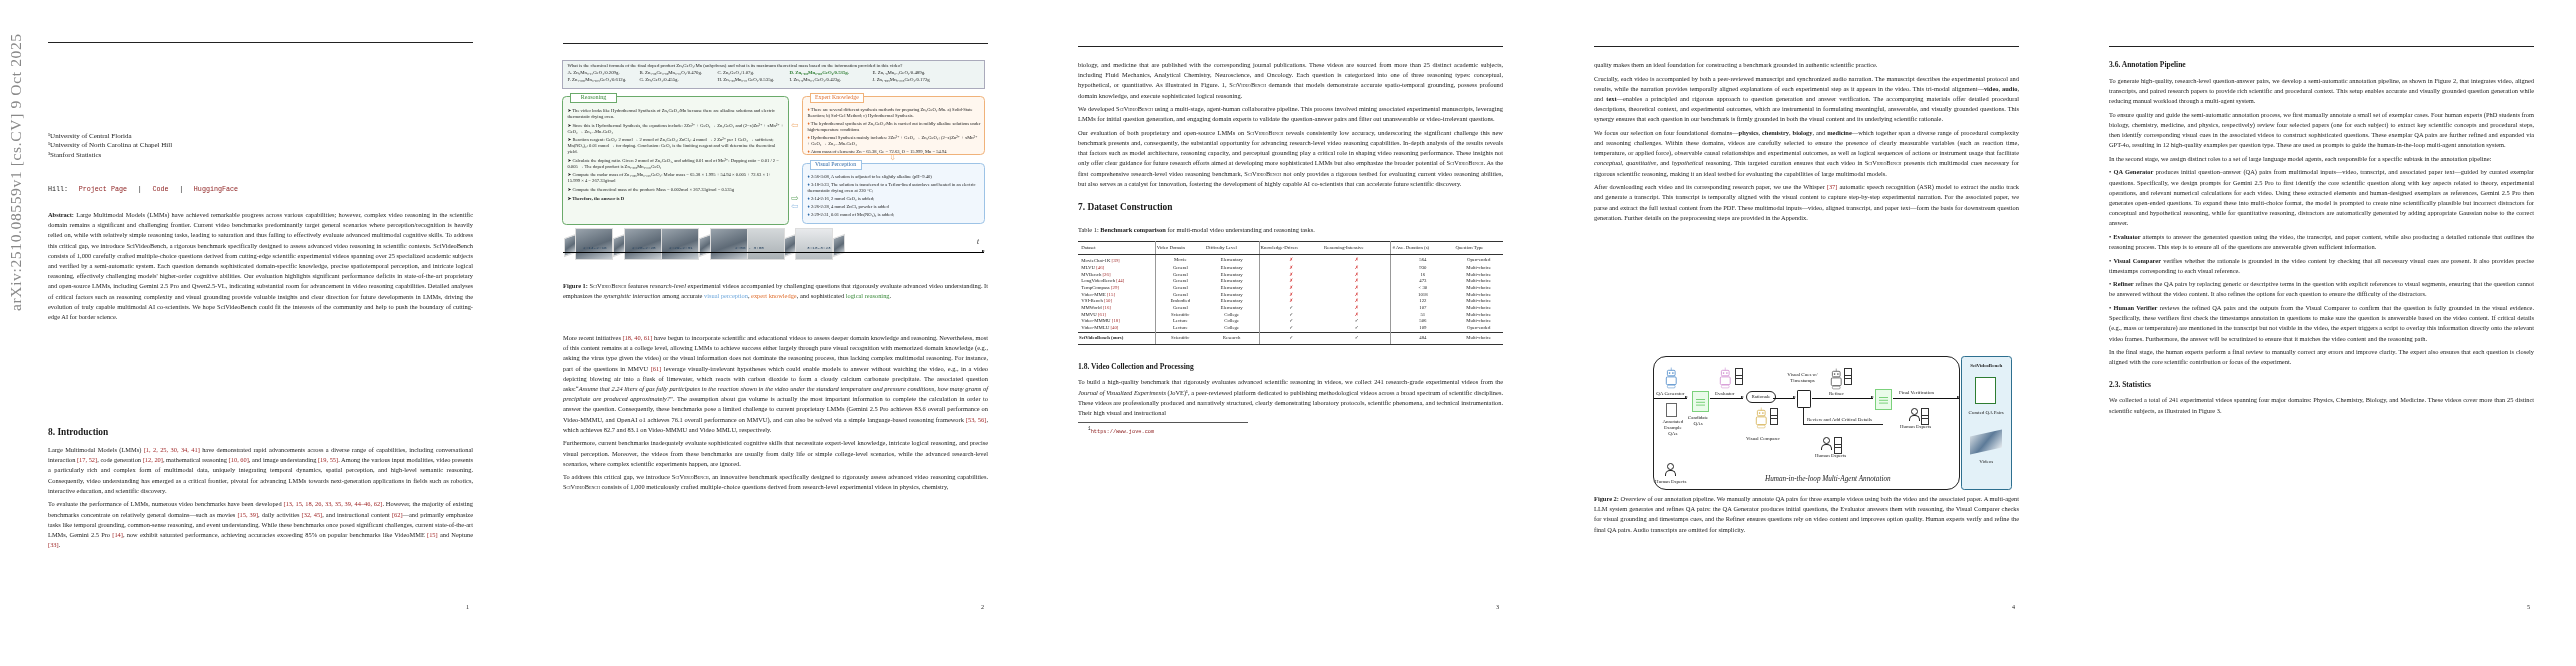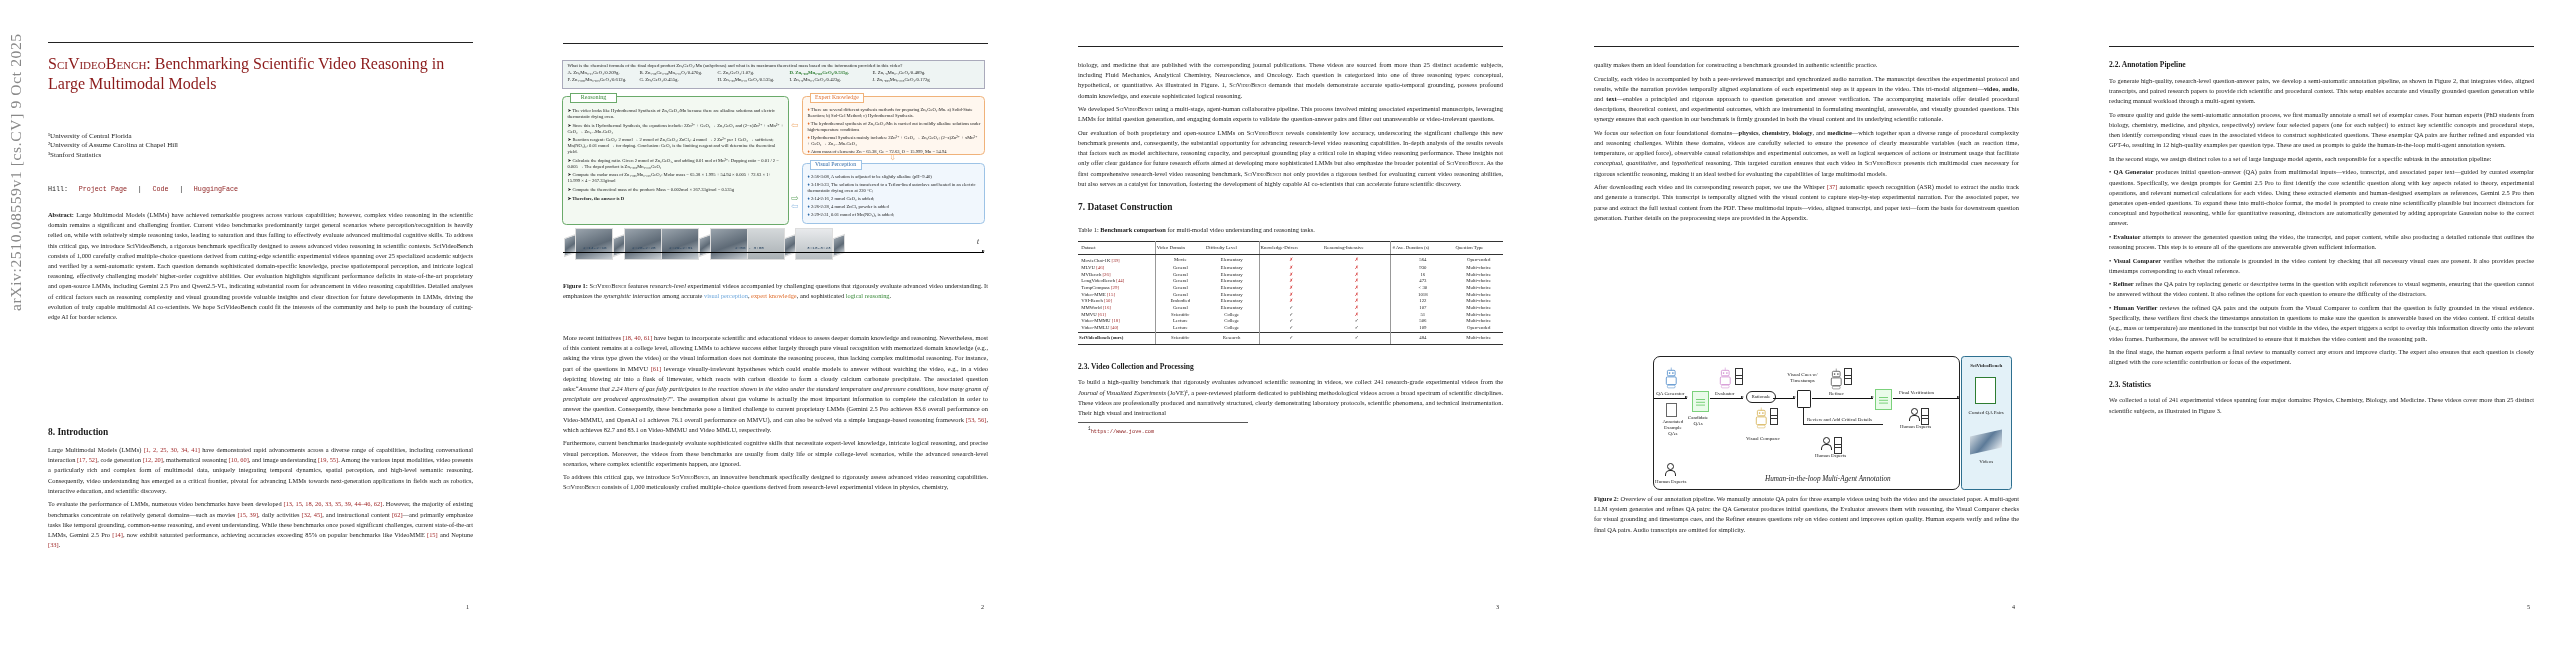--- a/index.html
+++ b/index.html
@@ -52,21 +52,21 @@
   table.bench td{padding:0 1.1px;text-align:center;white-space:nowrap;}
   table.bench td.name{text-align:left;padding-left:3.3px;}
   table.bench .vl{border-right:0.6px solid #999;}
   table.bench tr.ours td{border-top:0.8px solid #333;border-bottom:1.1px solid #333;padding:2.2px 1.1px;}
   .xmark{color:#d01c1c;}
   .fn-rule{width:170px;height:0.6px;background:#555;margin:3.3px 0 2.2px;}
   .fn{font-size:5.3px;padding-left:10px;font-family:"Liberation Mono",monospace;}
   
   .fig2{position:absolute;left:48px;top:356px;width:416px;height:133px;}
   .f2left{position:absolute;left:0;top:0;width:56px;height:132px;border:0.8px solid #f0b27a;border-radius:3.3px;background:#fde8d4;}
-  .f2mid{position:absolute;left:59px;top:0;width:305px;height:132px;border:0.8px solid #222;border-radius:7px;background:#fff;}
+  .f2mid{position:absolute;left:59px;top:0;width:305px;height:132px;border:0.8px solid #222;border-radius:13px;background:#fff;}
   .f2right{position:absolute;left:367px;top:0;width:49px;height:132px;border:0.8px solid #2d6f8f;border-radius:3.3px;background:#e3f1f8;}
   .f2lbl{position:absolute;font-size:5px;text-align:center;line-height:6.1px;}
   .f2big{font-size:6.7px;}
   .f2ital{position:absolute;left:111px;top:118px;font-style:italic;font-size:7.2px;}
   .robot{position:absolute;width:14.5px;height:22px;}
   .docg{position:absolute;width:14.5px;height:19px;border:1.1px solid #7bd17b;background:#eafbea;}
   .docg:before{content:"";position:absolute;left:2.8px;right:2.8px;top:6.7px;height:1.1px;background:#7bd17b;box-shadow:0 2.8px 0 #7bd17b,0 5.6px 0 #7bd17b;}
   .person{position:absolute;width:10px;height:12.2px;}
   .person:before{content:"";position:absolute;left:2.2px;top:0;width:5px;height:5px;border:0.7px solid #222;border-radius:50%;}
   .person:after{content:"";position:absolute;left:0;top:6.7px;width:9px;height:5.6px;border:0.7px solid #222;border-bottom:none;border-radius:5px 5px 0 0;}
@@ -76,26 +76,23 @@
   .vframes{position:absolute;width:33px;height:20px;background:linear-gradient(135deg,#cfd8df,#5c7a98 50%,#e6ecf0);transform:skewY(-12deg);}
   .paperthumb{position:absolute;width:28px;height:33px;background:#fff;border:0.6px solid #ccc;}
   .paperthumb:before{content:"";position:absolute;left:2.2px;right:2.2px;top:3.3px;height:1.1px;background:#9bb;box-shadow:0 3.3px 0 #9bb,0 6.7px 0 #4a7bc8,0 10px 0 #9bb,0 13.3px 0 #4a7bc8,0 16.7px 0 #9bb,0 20px 0 #9bb,0 23px 0 #9bb;}
 </style>
 </head>
 <body>
 
 <div class="page p1">
   <div class="arxiv">arXiv:2510.08559v1  [cs.CV]  9 Oct 2025</div>
   <div class="rule" style="top:42px"></div>
-  <div class="title">
-    <span class="sc">SciVideoBench</span><span>: Benchmarking Scientific Video Reasoning in Large Multimodal Models</span>
-  </div>
   <div class="affil">
     <div>¹University of Central Florida</div>
-    <div>²University of Assume Carolina at Chapel Hill</div>
+    <div>¹University of North Carolina at Chapel Hill</div>
     <div>³Stanford Statistics</div>
   </div>
   <div class="links">
     <span>Hill:</span>
     <span style="margin-left:6.7px" class="red">Project Page</span>
     <span class="sep">|</span>
     <span class="red">Code</span>
     <span class="sep">|</span>
     <span class="red">HuggingFace</span>
   </div>
@@ -313,21 +310,21 @@
             <td class="name vl"><b>SciVideoBench (ours)</b></td>
             <td>Scientific</td>
             <td class="vl">Research</td>
             <td>✓</td>
             <td class="vl">✓</td>
             <td>484</td>
             <td>Multi-choice</td>
           </tr>
         </tbody>
     </table>
-    <h3 style="margin-top:16.7px">2.3.  Video Collection and Processing</h3>
+    <h3 style="margin-top:16.7px">1.8.  Video Collection and Processing</h3>
     <p style="margin-top:5.6px"><span>To build a high-quality benchmark that rigorously evaluates advanced scientific reasoning in videos, we collect 241 research-grade experimental videos from the </span><i>Journal of Visualized Experiments</i><span> (JoVE)¹, a peer-reviewed platform dedicated to publishing methodological videos across a broad spectrum of scientific disciplines. These videos are professionally produced and narratively structured, clearly demonstrating laboratory protocols, scientific phenomena, and technical instrumentation. Their high visual and instructional</span></p>
     <div class="fn-rule"></div>
     <div class="fn"><sup>1</sup><span class="red">https://www.jove.com</span></div>
   </div>
   <div class="pgnum">3</div>
 </div>
 
 <div class="page p4">
   <div class="rule" style="top:46px"></div>
   <div class="col" style="top:60px">
@@ -418,21 +415,21 @@
 
   <div class="cap" style="top:494px">
     <b>Figure 2:</b><span> Overview of our annotation pipeline. We manually annotate QA pairs for three example videos using both the video and the associated paper. A multi-agent LLM system generates and refines QA pairs: the QA Generator produces initial questions, the Evaluator answers them with reasoning, the Visual Comparer checks for visual grounding and timestamps cues, and the Refiner ensures questions rely on video content and improves option quality. Human experts verify and refine the final QA pairs. Audio transcripts are omitted for simplicity.</span>
   </div>
   <div class="pgnum">4</div>
 </div>
 
 <div class="page p5">
   <div class="rule" style="top:46px"></div>
   <div class="col" style="top:60px">
-    <h3>2.2.  Annotation Pipeline</h3>
+    <h3>3.6.  Annotation Pipeline</h3>
     <p style="margin-top:5.6px">To generate high-quality, research-level question-answer pairs, we develop a semi-automatic annotation pipeline, as shown in Figure 2, that integrates video, aligned transcripts, and paired research papers to provide rich scientific and procedural context. This setup enables accurate and visually grounded question generation while reducing manual workload through a multi-agent system.</p>
     <p>To ensure quality and guide the semi-automatic annotation process, we first manually annotate a small set of exemplar cases. Four human experts (PhD students from biology, chemistry, medicine, and physics, respectively) review four selected papers (one for each subject) to extract key scientific concepts and procedural steps, then identify corresponding visual cues in the associated videos to construct sophisticated questions. These exemplar QA pairs are further refined and expanded via GPT-4o, resulting in 12 high-quality examples per question type. These are used as prompts to guide the human-in-the-loop multi-agent annotation system.</p>
     <p>In the second stage, we assign distinct roles to a set of large language model agents, each responsible for a specific subtask in the annotation pipeline:</p>
     <p>• <b>QA Generator</b><span> produces initial question–answer (QA) pairs from multimodal inputs—video, transcript, and associated paper text—guided by curated exemplar questions. Specifically, we design prompts for Gemini 2.5 Pro to first identify the core scientific question along with key aspects related to theory, experimental operations, and relevant numerical calculations for each video. Using these extracted elements and human-designed exemplars as references, Gemini 2.5 Pro then generates open-ended questions. To expand these into multi-choice format, the model is prompted to create nine scientifically plausible but incorrect distractors for conceptual and hypothetical reasoning, while for quantitative reasoning, distractors are automatically generated by adding appropriate Gaussian noise to the correct answer.</span></p>
     <p>• <b>Evaluator</b><span> attempts to answer the generated question using the video, the transcript, and paper content, while also producing a detailed rationale that outlines the reasoning process. This step is to ensure all of the questions are answerable given sufficient information.</span></p>
     <p>• <b>Visual Comparer</b><span> verifies whether the rationale is grounded in the video content by checking that all necessary visual cues are present. It also provides precise timestamps corresponding to each visual reference.</span></p>
     <p>• <b>Refiner</b><span> refines the QA pairs by replacing generic or descriptive terms in the question with explicit references to visual segments, ensuring that the question cannot be answered without the video content. It also refines the options for each question to ensure the difficulty of the distractors.</span></p>
     <p>• <b>Human Verifier</b><span> reviews the refined QA pairs and the outputs from the Visual Comparer to confirm that the question is fully grounded in the visual evidence. Specifically, these verifiers first check the timestamps annotation in questions to make sure the question is answerable based on the video content. If critical details (e.g., mass or temperature) are mentioned in the transcript but not visible in the video, the expert triggers a script to overlay this information directly onto the relevant video frames. Furthermore, the answer will be scrutinized to ensure that it matches the video content and the reasoning path.</span></p>
     <p>In the final stage, the human experts perform a final review to manually correct any errors and improve clarity. The expert also ensures that each question is closely aligned with the core scientific contribution or focus of the experiment.</p>
     <h3 style="margin-top:12.2px">2.3.  Statistics</h3>

